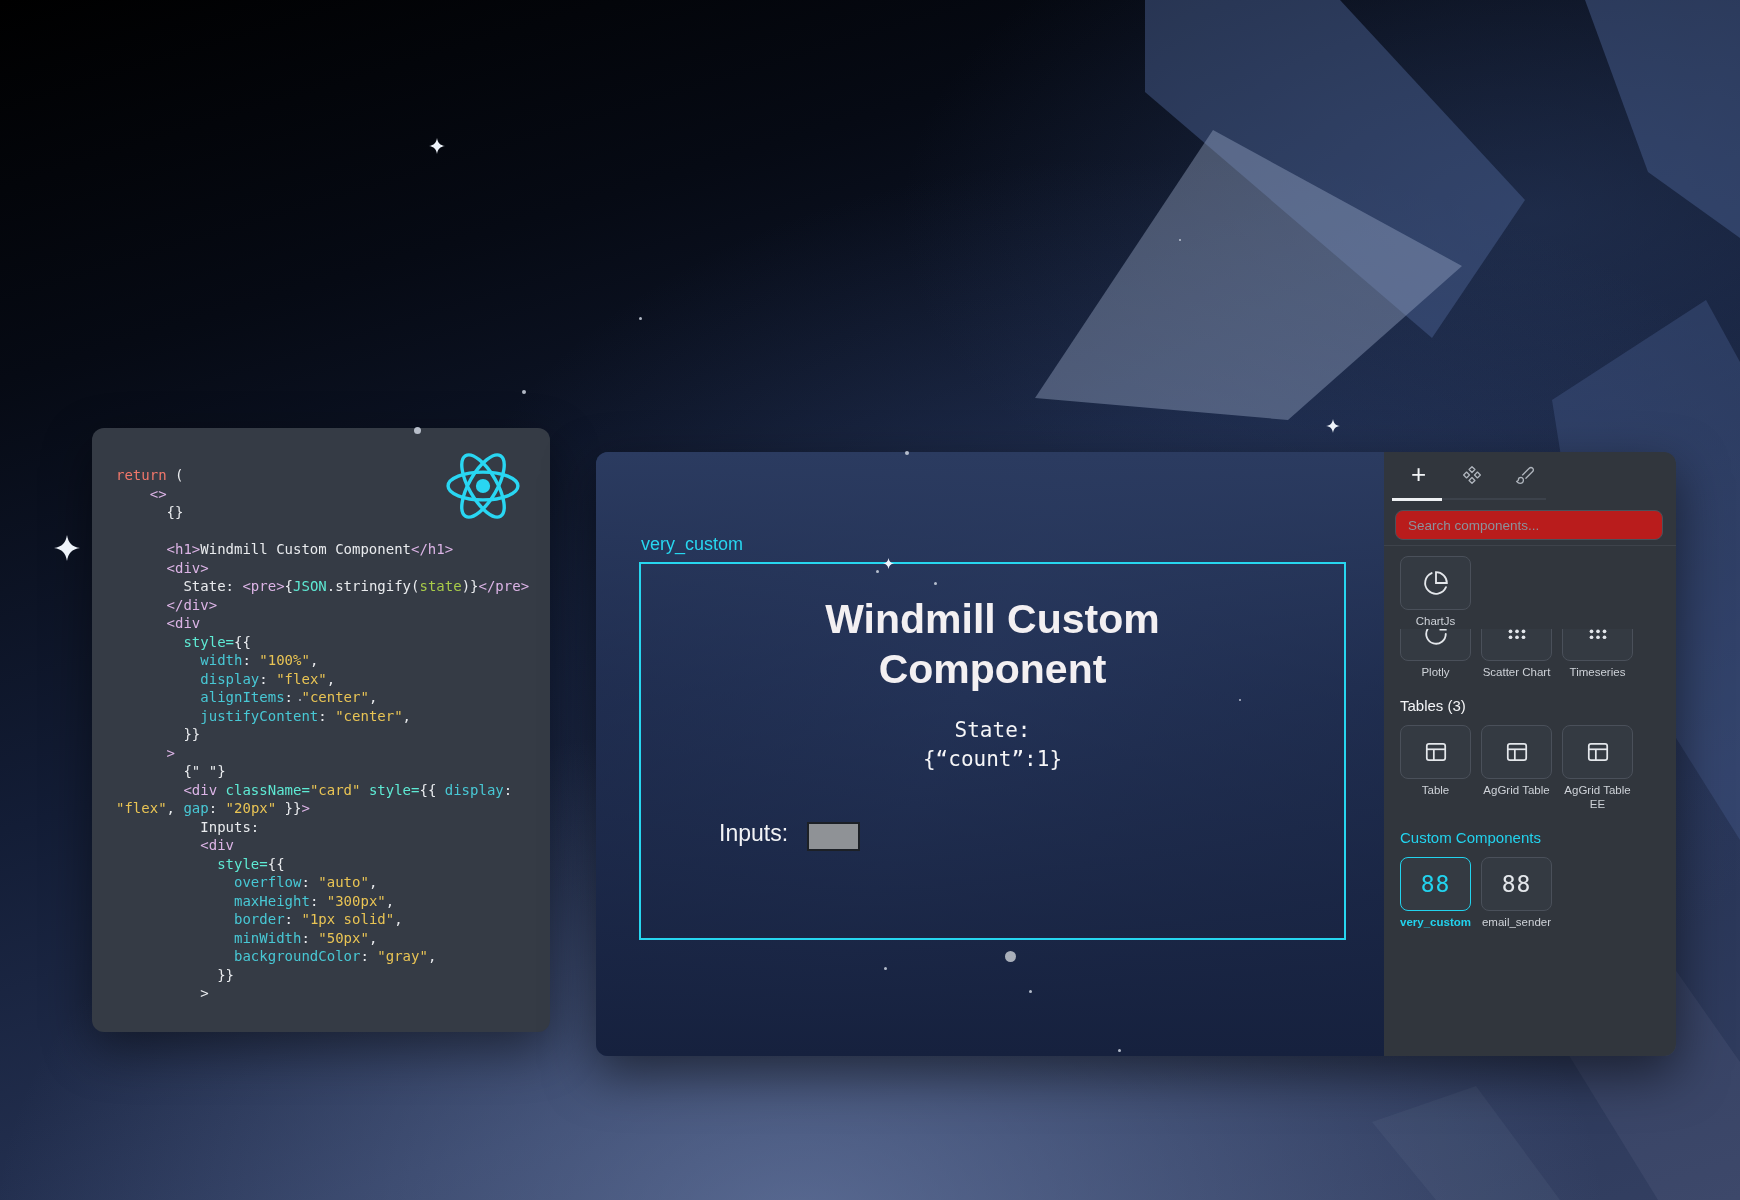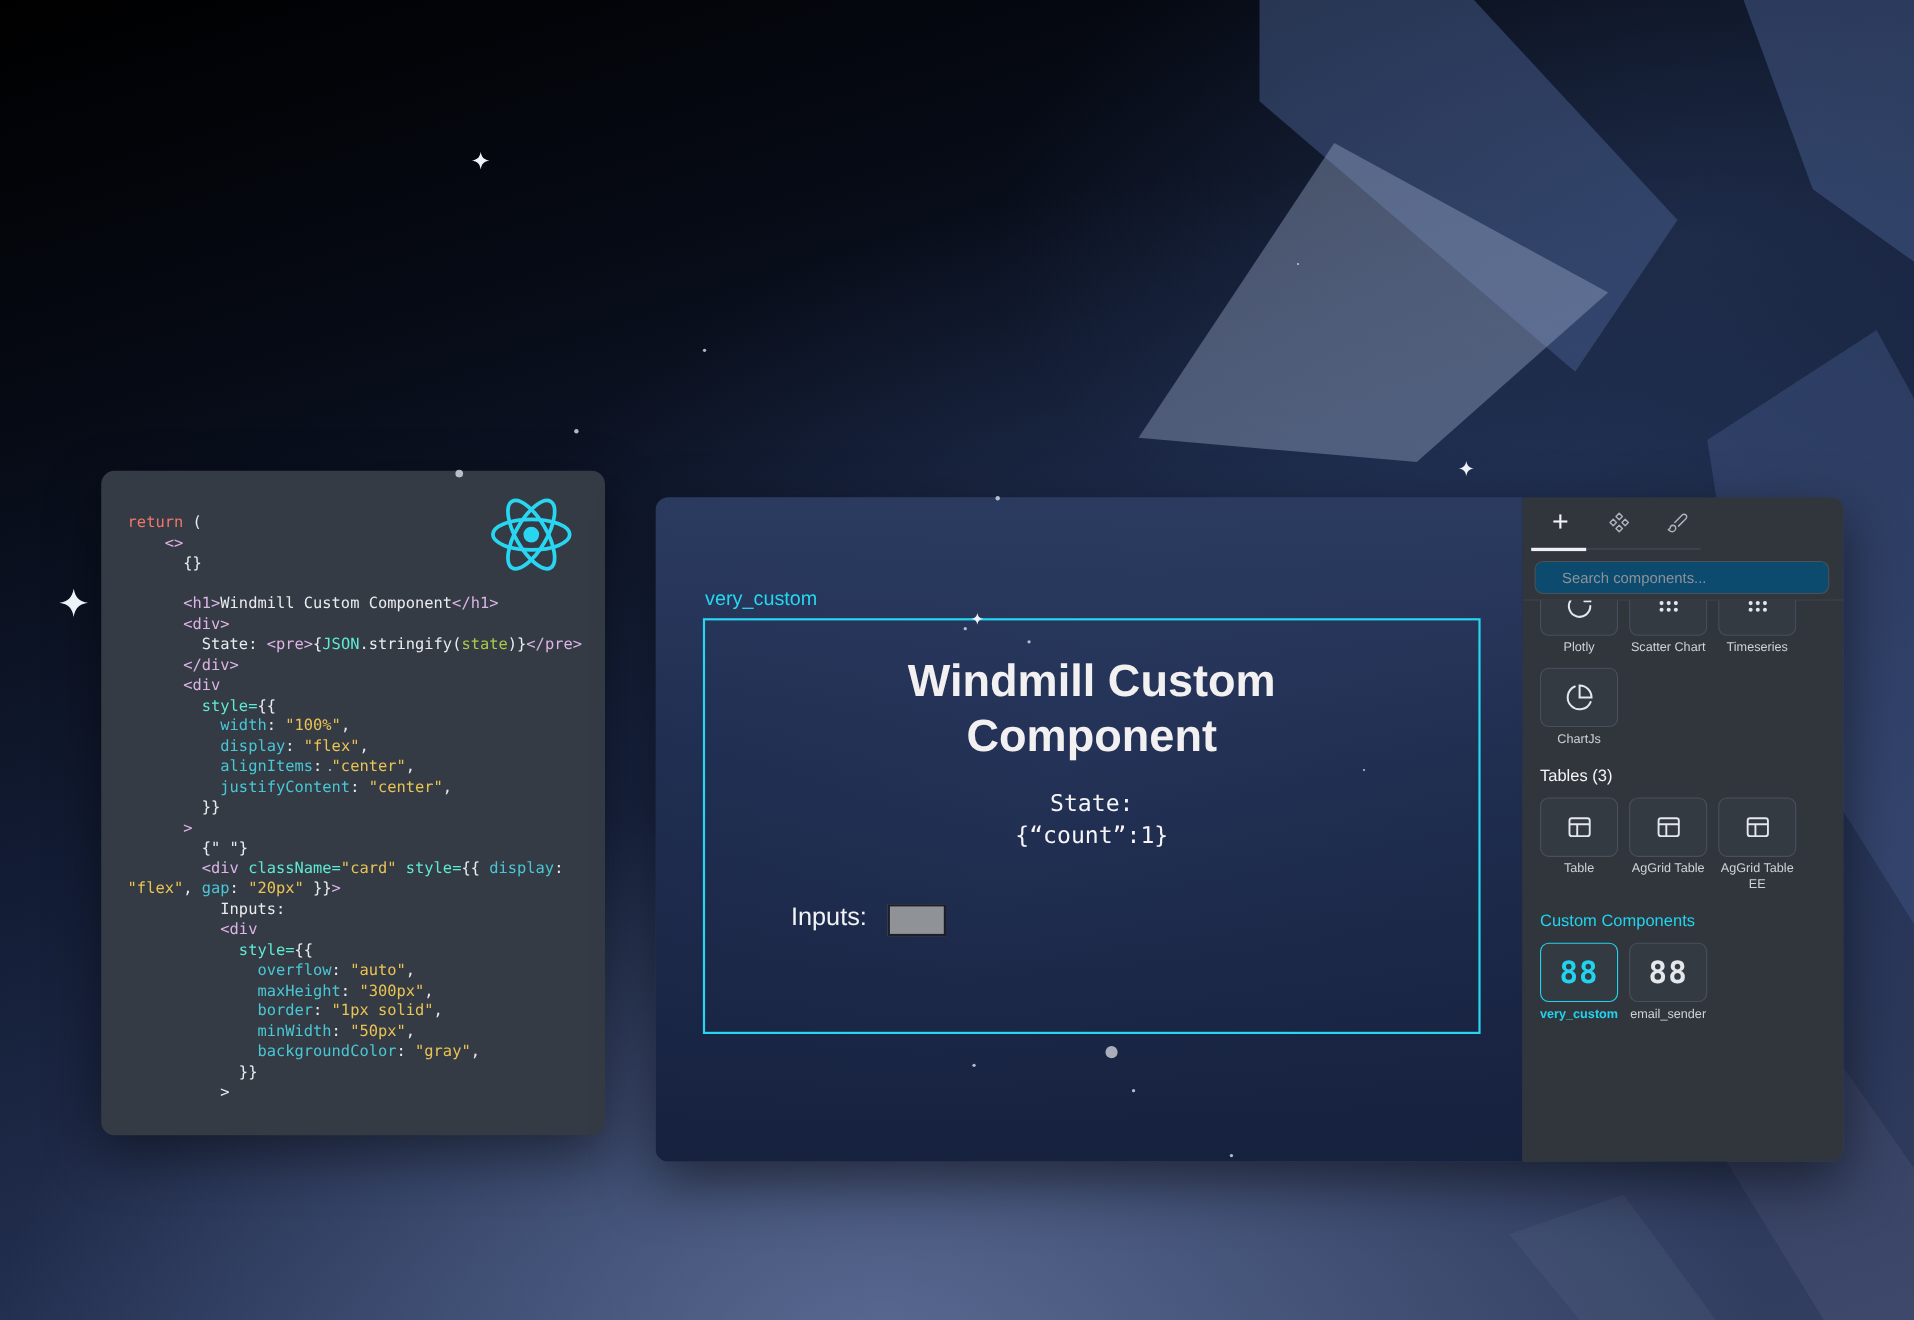--- a/index.html
+++ b/index.html
@@ -45,36 +45,36 @@
   
   .sidebar{position:relative;width:292px;height:100%;background:#31363d;box-sizing:border-box;}
   .sidebar-tabs{display:flex;align-items:center;height:46px;padding-left:8px;}
   .stab{width:53px;height:46px;display:flex;align-items:center;justify-content:center;color:#aeb4bc;cursor:pointer;}
   .stab.active{color:#f2f4f6;}
   .stab svg{width:20px;height:20px;}
   .stab .plus{font-size:26px;font-weight:300;line-height:1;margin-top:-3px;}
   .tab-track{position:absolute;left:8px;top:46px;width:154px;height:2px;background:#3c424b;}
   .tab-active-bar{position:absolute;left:8px;top:46px;width:50px;height:2.5px;background:#eef0f3;}
   .search-wrap{position:absolute;left:11px;top:58px;right:13px;}
-  .search-input{width:100%;height:30px;box-sizing:border-box;background:#0c4a6e;border:1px solid #4b515a;
-    border-radius:8px;color:#c9ced6;font-size:13.5px;padding:0 24px;outline:none;font-family:"Liberation Sans",sans-serif;}
+  .search-input{width:100%;height:30px;box-sizing:border-box;background:#b91c1c;border:1px solid #4b515a;
+    border-radius:8px;color:#c9ced6;font-size:13.5px;padding:0 12px;outline:none;font-family:"Liberation Sans",sans-serif;}
   .search-input::placeholder{color:#8b929c;}
   .sidebar-scroll{position:absolute;left:0;top:93px;right:0;bottom:0;border-top:1px solid #3e434b;
     padding:0 14px 0 16px;overflow:hidden;}
   .srow{display:flex;gap:10px;align-items:flex-start;}
   .scell{width:71px;flex:0 0 71px;}
   .scard{height:54px;border:1px solid #4a505a;border-radius:8px;background:#343a42;display:flex;
     align-items:center;justify-content:center;color:#e4e7eb;cursor:pointer;box-sizing:border-box;}
   .scard svg{width:26px;height:26px;}
   .srow.clipped .scell{overflow:hidden;}
   .srow.clipped .scard{margin-top:-22px;}
   .scard.selected{border:1.5px solid #22d3ee;color:#22d3ee;}
   .slabel{margin:5px -5px 0;width:81px;text-align:center;font-size:11.5px;line-height:13.5px;color:#ced2d8;}
   .slabel.accent{color:#22d3ee;font-weight:700;}
-  .seg88{font-family:"DejaVu Sans Mono",monospace;font-size:28px;font-weight:700;letter-spacing:1px;}
+  .seg88{font-family:"DejaVu Sans Mono",monospace;font-size:23px;font-weight:400;letter-spacing:1px;}
   .ssec{font-size:15px;font-weight:400;color:#f4f5f7;margin:18px 0 11px;}
   .ssec.accent{color:#22d3ee;}
   .row-gap{margin-top:10px;}
   
   .star{position:absolute;pointer-events:none;}
 </style>
 </head>
 <body>
 
 <div class="stage">
@@ -140,20 +140,33 @@
               </svg>
             </span>
           </div>
         </div>
       <div class="tab-track"></div>
       <div class="tab-active-bar"></div>
       <div class="search-wrap">
         <input class="search-input" type="text" placeholder="Search components..." style="">
       </div>
       <div class="sidebar-scroll">
+          <div class="srow row-gap">
+            <div class="scell">
+              <div class="scard">
+                <span style="display: flex;">
+                  <svg viewBox="0 0 24 24" fill="none" stroke="currentColor" stroke-width="1.7" stroke-linecap="round">
+                    <path d="M21.21 15.89A10 10 0 1 1 8 2.83"></path>
+                    <path d="M22 12A10 10 0 0 0 12 2v10z"></path>
+                  </svg>
+                </span>
+              </div>
+              <div class="slabel">ChartJs</div>
+            </div>
+          </div>
           <div class="srow clipped">
             <div class="scell">
               <div class="scard">
                 <span style="display: flex;">
                   <svg viewBox="0 0 24 24" fill="none" stroke="currentColor" stroke-width="1.7" stroke-linecap="round">
                     <path d="M21 12a9 9 0 1 1-2.64-6.36"></path>
                     <path d="M21 3v5h-5"></path>
                   </svg>
                 </span>
               </div>
@@ -181,33 +194,20 @@
                     <circle cx="6" cy="9.5" r="1.7"></circle>
                     <circle cx="12" cy="9.5" r="1.7"></circle>
                     <circle cx="18" cy="9.5" r="1.7"></circle>
                     <circle cx="6" cy="15" r="1.7"></circle>
                     <circle cx="12" cy="15" r="1.7"></circle>
                     <circle cx="18" cy="15" r="1.7"></circle>
                   </svg>
                 </span>
               </div>
               <div class="slabel">Timeseries</div>
-            </div>
-          </div>
-          <div class="srow row-gap">
-            <div class="scell">
-              <div class="scard">
-                <span style="display: flex;">
-                  <svg viewBox="0 0 24 24" fill="none" stroke="currentColor" stroke-width="1.7" stroke-linecap="round">
-                    <path d="M21.21 15.89A10 10 0 1 1 8 2.83"></path>
-                    <path d="M22 12A10 10 0 0 0 12 2v10z"></path>
-                  </svg>
-                </span>
-              </div>
-              <div class="slabel">ChartJs</div>
             </div>
           </div>
           <div class="ssec">Tables (3)</div>
           <div class="srow row-gap">
             <div class="scell">
               <div class="scard">
                 <span style="display: flex;">
                   <svg viewBox="0 0 24 24" fill="none" stroke="currentColor" stroke-width="1.6">
                     <rect x="3.5" y="4.5" width="17" height="15" rx="2"></rect>
                     <path d="M3.5 9.5h17"></path>

